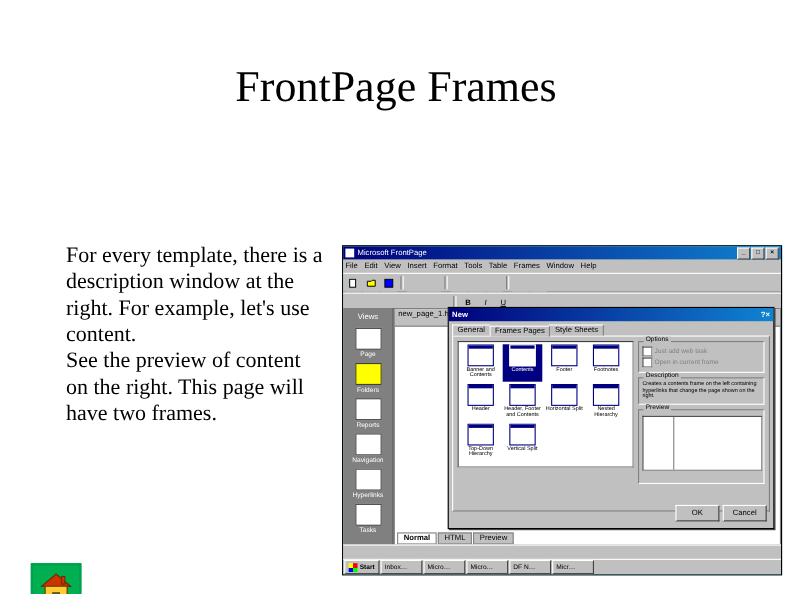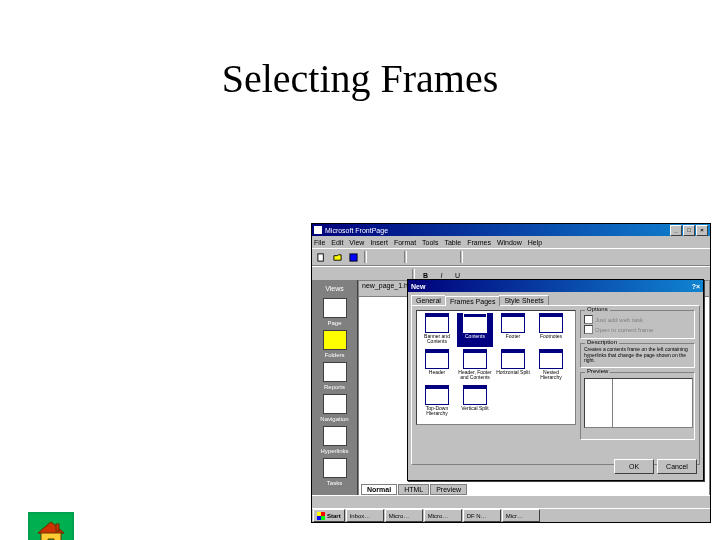--- a/index.html
+++ b/index.html
@@ -54,21 +54,22 @@
 .chk .cb{width:7px;height:7px;background:#fff;border:1px solid #808080;border-top-color:#404040;border-left-color:#404040;margin-right:2px}
 .preview-box{width:100%;height:48px;background:#fff;border:1px solid #808080;border-top-color:#404040;border-left-color:#404040;margin-top:2px;display:flex}
 .preview-box .pv-l{width:25%;border-right:1px solid #808080}
 .home-icon{position:absolute;left:28px;top:457px;width:42px;height:42px;border:2px solid #00a050;background:#00b050;display:flex;align-items:center;justify-content:center}
 .home-icon svg{width:32px;height:32px}
 </style>
 </head>
 <body>
 
 <div class="slide">
-  <div class="title">Selecting Frames</div>
+  <div class="title">FrontPage Frames</div>
+  <div class="body-text">For every template, there is a description window at the right. For example, let's use content.<br>See the preview of content on the right. This page will have two frames.</div>
 
   <div class="screenshot">
     <div class="fp-window">
       <div class="fp-title">
         <span class="icon"></span>
         <span>Microsoft FrontPage</span>
         <span class="spacer"></span>
         <span class="wbtn">_</span>
         <span class="wbtn">□</span>
         <span class="wbtn">×</span>

